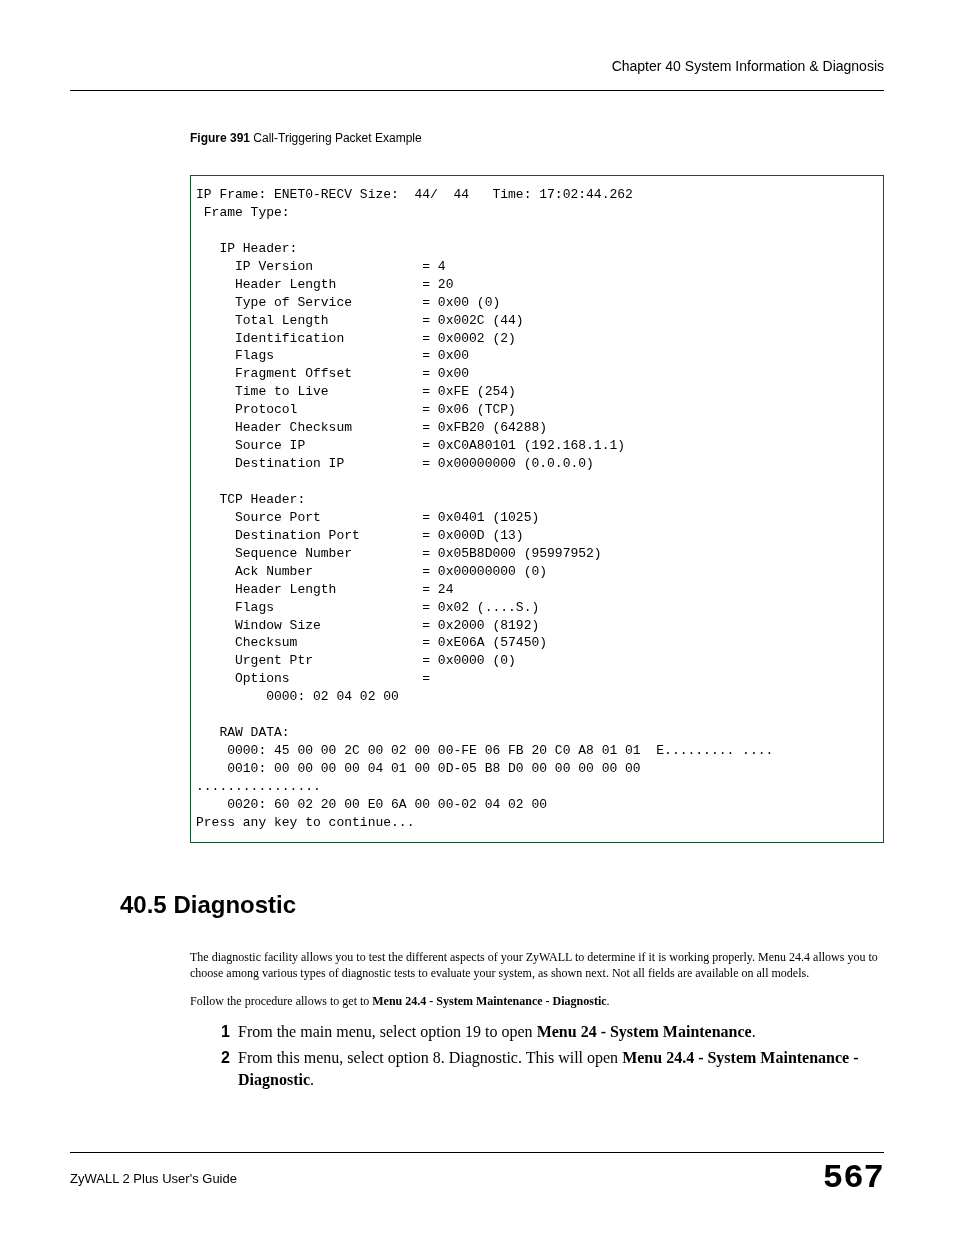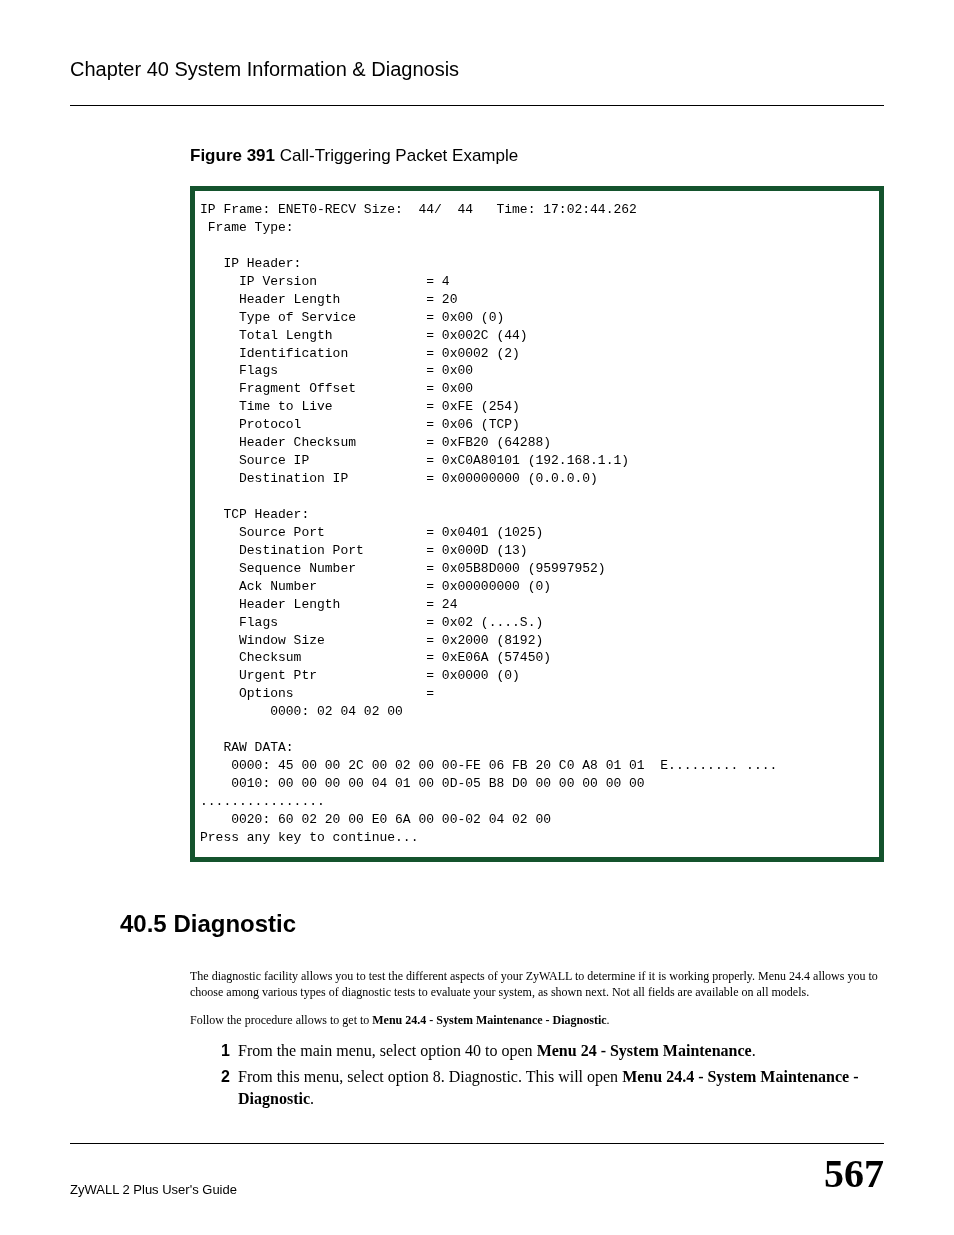--- a/index.html
+++ b/index.html
@@ -13,35 +13,36 @@
       width: 954px;
       height: 1235px;
       position: relative;
       padding: 58px 70px 40px 70px;
     }
     .header-line {
       border-top: 1px solid #000;
       margin-bottom: 40px;
     }
     .chapter-title {
-      font-size: 20px;
-      margin-bottom: 24px;
+      text-align: right;
+      font-size: 14px;
+      margin-bottom: 16px;
       font-family: Arial, Helvetica, sans-serif;
     }
     .figure-label {
       font-family: Arial, Helvetica, sans-serif;
-      font-size: 17px;
+      font-size: 12px;
       margin-left: 120px;
-      margin-bottom: 20px;
+      margin-bottom: 30px;
     }
     .figure-label-bold {
       font-weight: bold;
     }
     .code-box {
-      border: 5px solid #14532d;
+      border: 1px solid #14532d;
       margin-left: 120px;
       margin-right: 0;
       padding: 10px 5px 10px 5px;
       font-family: "Courier New", Courier, monospace;
       font-size: 13px;
       line-height: 1.38;
       white-space: pre;
       overflow: hidden;
       margin-bottom: 48px;
     }
@@ -91,29 +92,29 @@
       left: 70px;
       right: 70px;
     }
     .footer-line {
       border-top: 1px solid #000;
       margin-bottom: 6px;
     }
     .footer-content {
       display: flex;
       justify-content: space-between;
-      align-items: flex-end;
+      align-items: center;
     }
     .guide-name {
       font-family: Arial, Helvetica, sans-serif;
       font-size: 13px;
     }
     .page-num {
-      font-family: Liberation Serif, serif;
-      font-size: 40px;
+      font-family: Liberation Mono, monospace;
+      font-size: 34px;
       font-weight: bold;
     }
   </style>
 </head>
 <body>
 
 <div class="chapter-title">Chapter 40 System Information &amp; Diagnosis</div>
 <div class="header-line"></div>
 
 <div class="figure-label">
@@ -162,21 +163,21 @@
 <div class="body-text">The diagnostic facility allows you to test the different aspects of your ZyWALL to determine if it is working properly. Menu 24.4 allows you to choose among various types of diagnostic tests to evaluate your system, as shown next. Not all fields are available on all models.</div>
 
 <div class="body-text">
   <span>Follow the procedure allows to get to </span><span class="bold">Menu 24.4 - System Maintenance - Diagnostic</span><span>.</span>
 </div>
 
 <div class="list">
   <div class="list-item">
     <div class="list-num">1</div>
     <div class="list-text">
-      <span>From the main menu, select option 40 to open </span><span class="bold">Menu 24 - System Maintenance</span><span>.</span>
+      <span>From the main menu, select option 19 to open </span><span class="bold">Menu 24 - System Maintenance</span><span>.</span>
     </div>
   </div>
   <div class="list-item">
     <div class="list-num">2</div>
     <div class="list-text">
       <span>From this menu, select option 8. Diagnostic. This will open </span><span class="bold">Menu 24.4 - System Maintenance - Diagnostic</span><span>.</span>
     </div>
   </div>
 </div>
 

